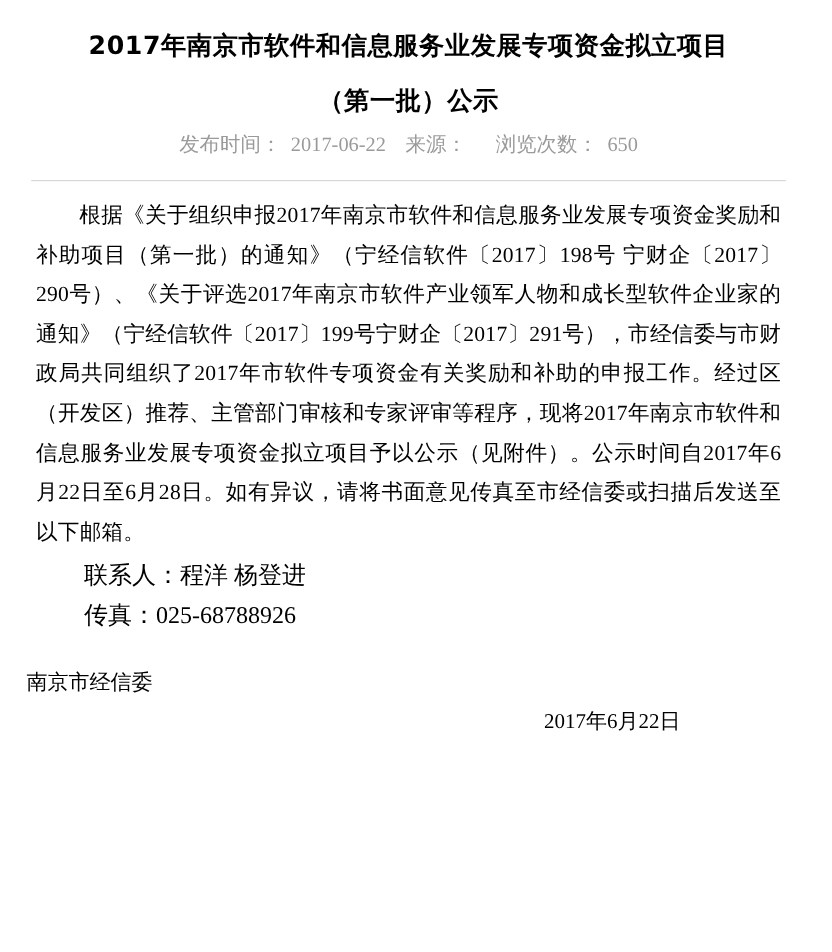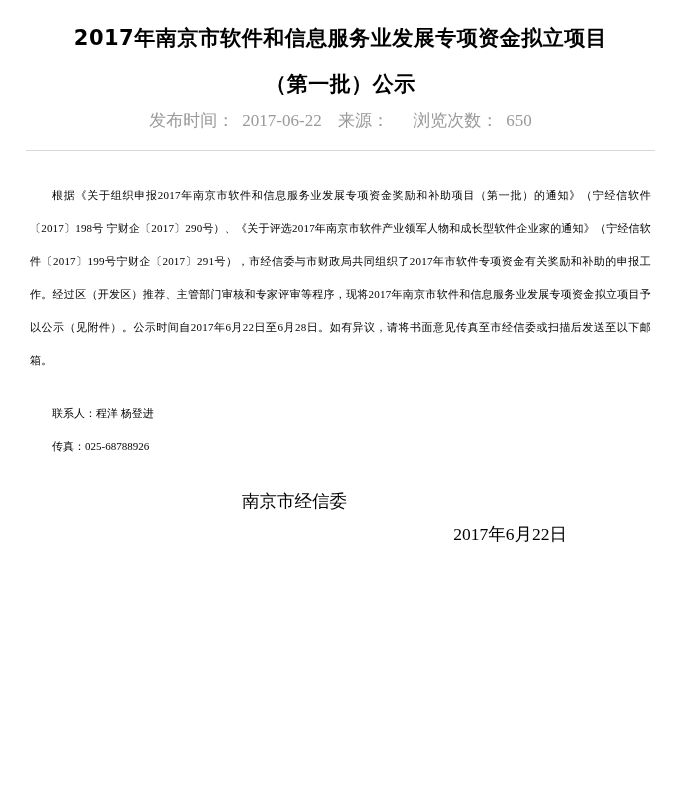--- a/index.html
+++ b/index.html
@@ -52,52 +52,52 @@
   }
   .meta .meta-val {
     margin-left: 2px;
   }
   .divider {
     border: 0;
     border-top: 1px solid #d8d8d8;
     margin: 14px 4px 0 4px;
   }
   .body-text {
-    font-size: 11px;
+    font-size: 18px;
     line-height: 33px;
     text-align: justify;
     text-justify: inter-ideograph;
-    margin-top: 28px;
+    margin-top: 12px;
     padding: 0 8px;
     letter-spacing: 0.2px;
   }
   .indent {
     text-indent: 2em;
   }
   .contact-block {
-    margin-top: 20px;
+    margin-top: 4px;
     padding: 0 8px;
-    font-size: 11px;
+    font-size: 20px;
     line-height: 33px;
   }
   .contact-line {
     text-indent: 2em;
   }
   .attach-line {
     font-size: 17.5px;
     line-height: 33px;
     padding: 0 8px;
     text-indent: 2em;
     text-align: justify;
     text-justify: inter-ideograph;
   }
   .signature {
     margin-top: 22px;
     padding-right: 92px;
-    text-align: center;
+    text-align: left;
     font-size: 17.5px;
     line-height: 33px;
   }
   .sig-date {
     text-align: right;
     padding-right: 92px;
     font-size: 17.5px;
     line-height: 33px;
   }
 </style>

